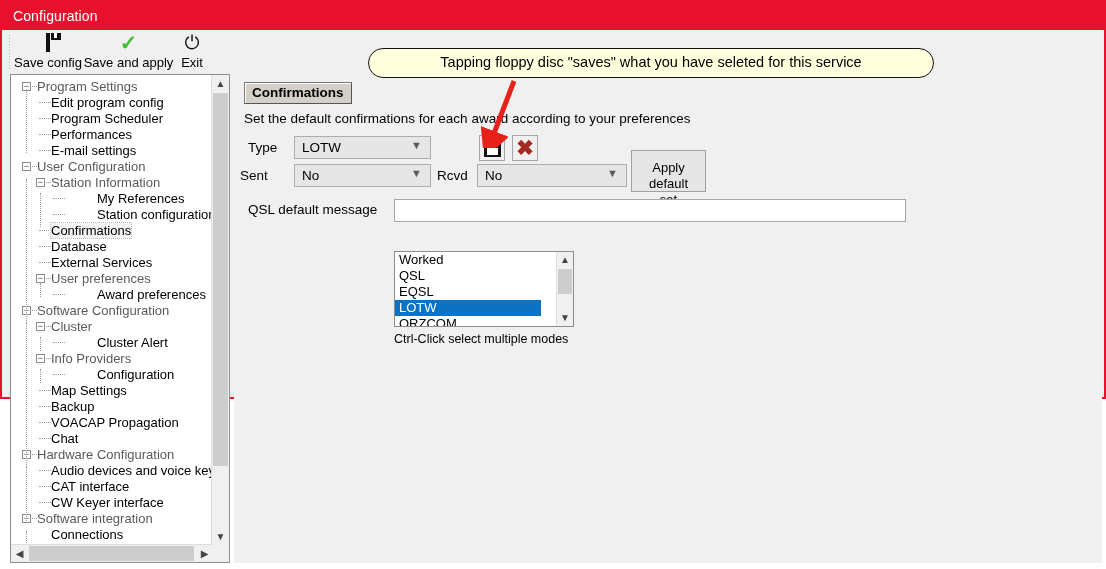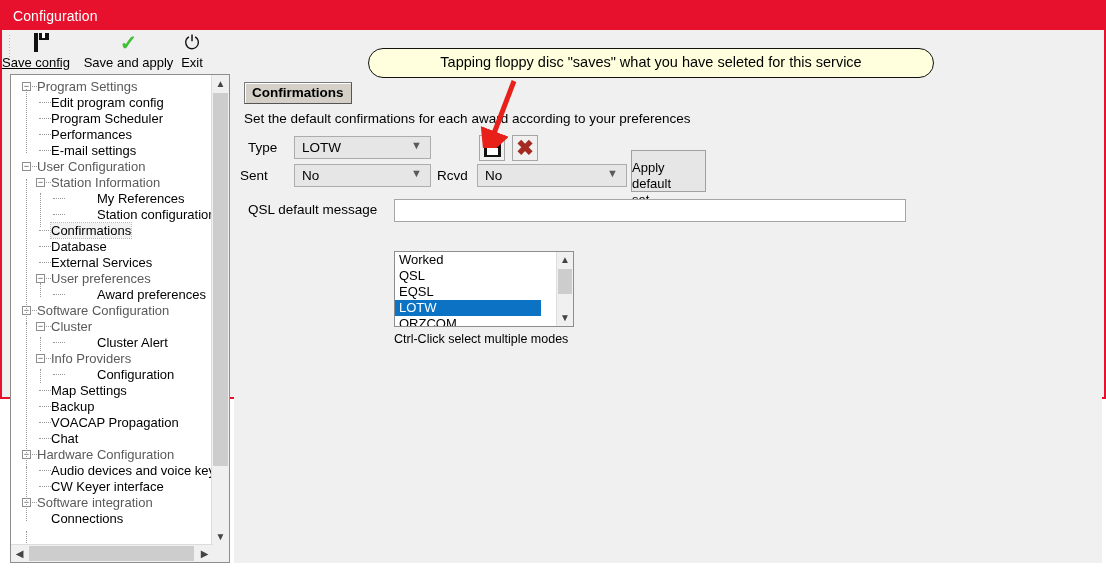--- a/index.html
+++ b/index.html
@@ -335,20 +335,21 @@
     line-height: 24px;
     text-align: center;
   }
   .btn {
     position: absolute;
     box-sizing: border-box;
     background: #e6e6e6;
     border: 1px solid #a0a0a0;
     font-size: 13px;
     color: #000;
+    text-align: center;
     line-height: 16px;
     padding-top: 9px;
   }
   .textinput {
     position: absolute;
     box-sizing: border-box;
     background: #ffffff;
     border: 1px solid #a6a6a6;
     height: 23px;
     font-size: 13px;
@@ -443,21 +444,21 @@
 
 <div class="app-window">
 
   <div class="titlebar">
     <span class="titlebar-text">Configuration</span>
   </div>
 
   <div class="toolbar">
     <span class="grip"></span>
 
-    <div class="tb-item" style="left:0; width:68px;text-decoration:underline;">
+    <div class="tb-item" style="left:12px; width:68px;">
       <span class="tb-icon">
         <span class="floppy-tb"></span>
       </span>
       <span class="tb-label">Save config</span>
     </div>
 
     <div class="tb-item" style="left:80px; width:93px;">
       <span class="tb-icon check-tb">✓</span>
       <span class="tb-label">Save and apply</span>
     </div>
@@ -489,20 +490,21 @@
           <div class="tree-row d1 group"><span class="exp">−</span><span class="dashes"></span><span class="tlabel">Cluster</span></div>
           <div class="tree-row d2 leaf"><span class="dashes"></span><span class="tlabel">Cluster Alert</span></div>
           <div class="tree-row d1 group"><span class="exp">−</span><span class="dashes"></span><span class="tlabel">Info Providers</span></div>
           <div class="tree-row d2 leaf"><span class="dashes"></span><span class="tlabel">Configuration</span></div>
           <div class="tree-row d1 leaf"><span class="dashes"></span><span class="tlabel">Map Settings</span></div>
           <div class="tree-row d1 leaf"><span class="dashes"></span><span class="tlabel">Backup</span></div>
           <div class="tree-row d1 leaf"><span class="dashes"></span><span class="tlabel">VOACAP Propagation</span></div>
           <div class="tree-row d1 leaf"><span class="dashes"></span><span class="tlabel">Chat</span></div>
           <div class="tree-row d0 group"><span class="exp">−</span><span class="dashes"></span><span class="tlabel">Hardware Configuration</span></div>
           <div class="tree-row d1 leaf"><span class="dashes"></span><span class="tlabel">Audio devices and voice keyer</span></div>
+          <div class="tree-row d1 leaf"><span class="dashes"></span><span class="tlabel">CAT interface</span></div>
           <div class="tree-row d1 leaf"><span class="dashes"></span><span class="tlabel">CW Keyer interface</span></div>
           <div class="tree-row d0 group"><span class="exp">−</span><span class="dashes"></span><span class="tlabel">Software integration</span></div>
           <div class="tree-row d1 leaf"><span class="tlabel">Connections</span></div>
           <span class="vline" style="left: 15px; top: 14px; height: 64px;"></span>
           <span class="vline" style="left: 15px; top: 104px; height: 150px;"></span>
           <span class="vline" style="left: 29px; top: 118px; height: 34px;"></span>
           <span class="vline" style="left: 29px; top: 208px; height: 14px;"></span>
           <span class="vline" style="left: 15px; top: 248px; height: 150px;"></span>
           <span class="vline" style="left: 29px; top: 262px; height: 14px;"></span>
           <span class="vline" style="left: 29px; top: 294px; height: 14px;"></span>

